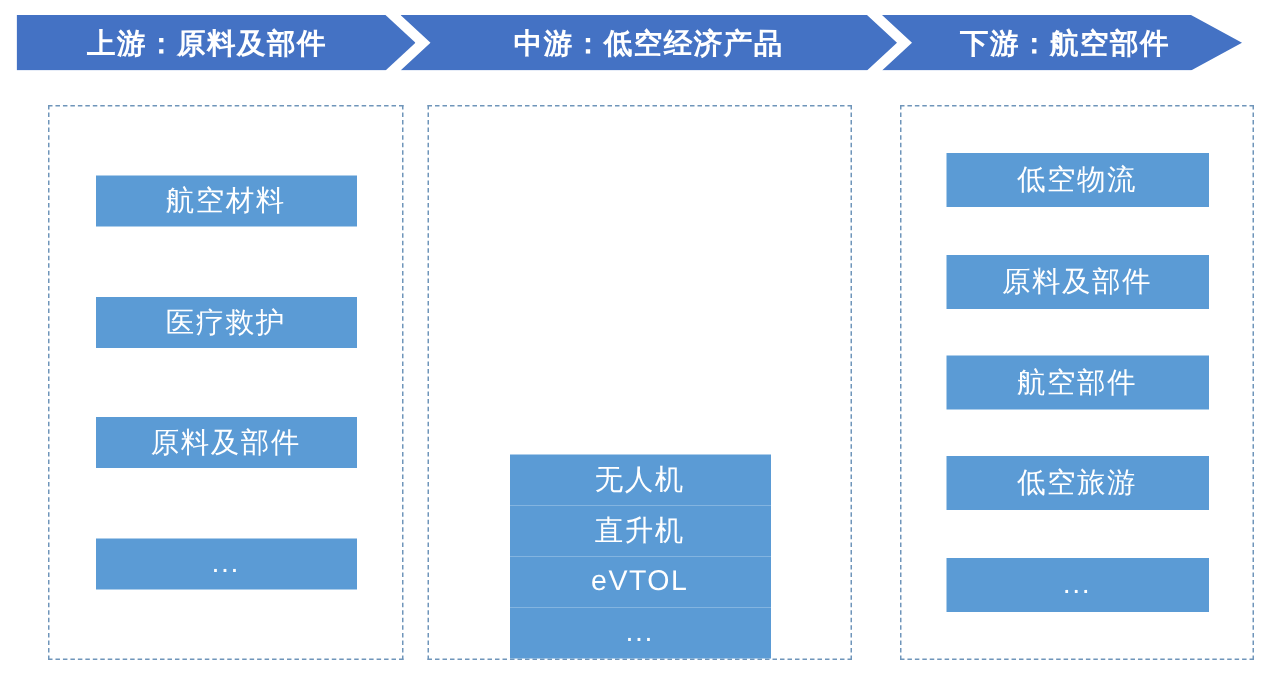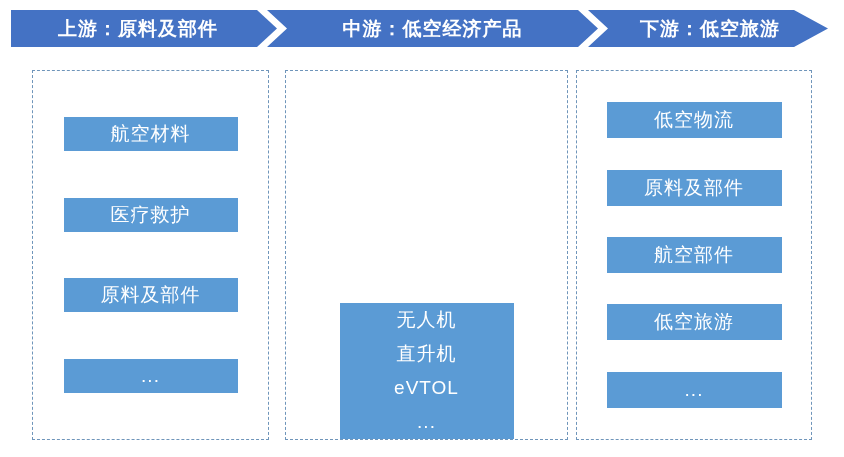--- a/index.html
+++ b/index.html
@@ -58,21 +58,21 @@
     height: 370px;
     border: 1px dashed var(--dashed-border, #6F95BA);
     box-sizing: border-box;
     display: flex;
     flex-direction: column;
     align-items: center;
     justify-content: space-evenly;
   }
   .panel-1 { left: 32px;  width: 237px; }
   .panel-2 { left: 285px; width: 283px; justify-content: flex-end; }
-  .panel-3 { left: 576px; width: 236px; }
+  .panel-3 { left: 600px; width: 236px; }
 
   
   .chain-box {
     width: 174px;
     height: 34px;
     background: var(--box, #5B9BD5);
     color: var(--text, #ffffff);
     font-size: 19px;
     letter-spacing: 1px;
     display: flex;
@@ -87,21 +87,21 @@
 
 <div class="stage">
 
   <div class="seg seg-1">
     <span>上游：原料及部件</span>
   </div>
   <div class="seg seg-2">
     <span>中游：低空经济产品</span>
   </div>
   <div class="seg seg-3">
-    <span>下游：低空旅游</span>
+    <span>下游：航空部件</span>
   </div>
 
   <div class="panel panel-1">
       <div class="chain-box">航空材料</div>
       <div class="chain-box">医疗救护</div>
       <div class="chain-box">原料及部件</div>
       <div class="chain-box">...</div>
     </div>
 
   <div class="panel panel-2">

